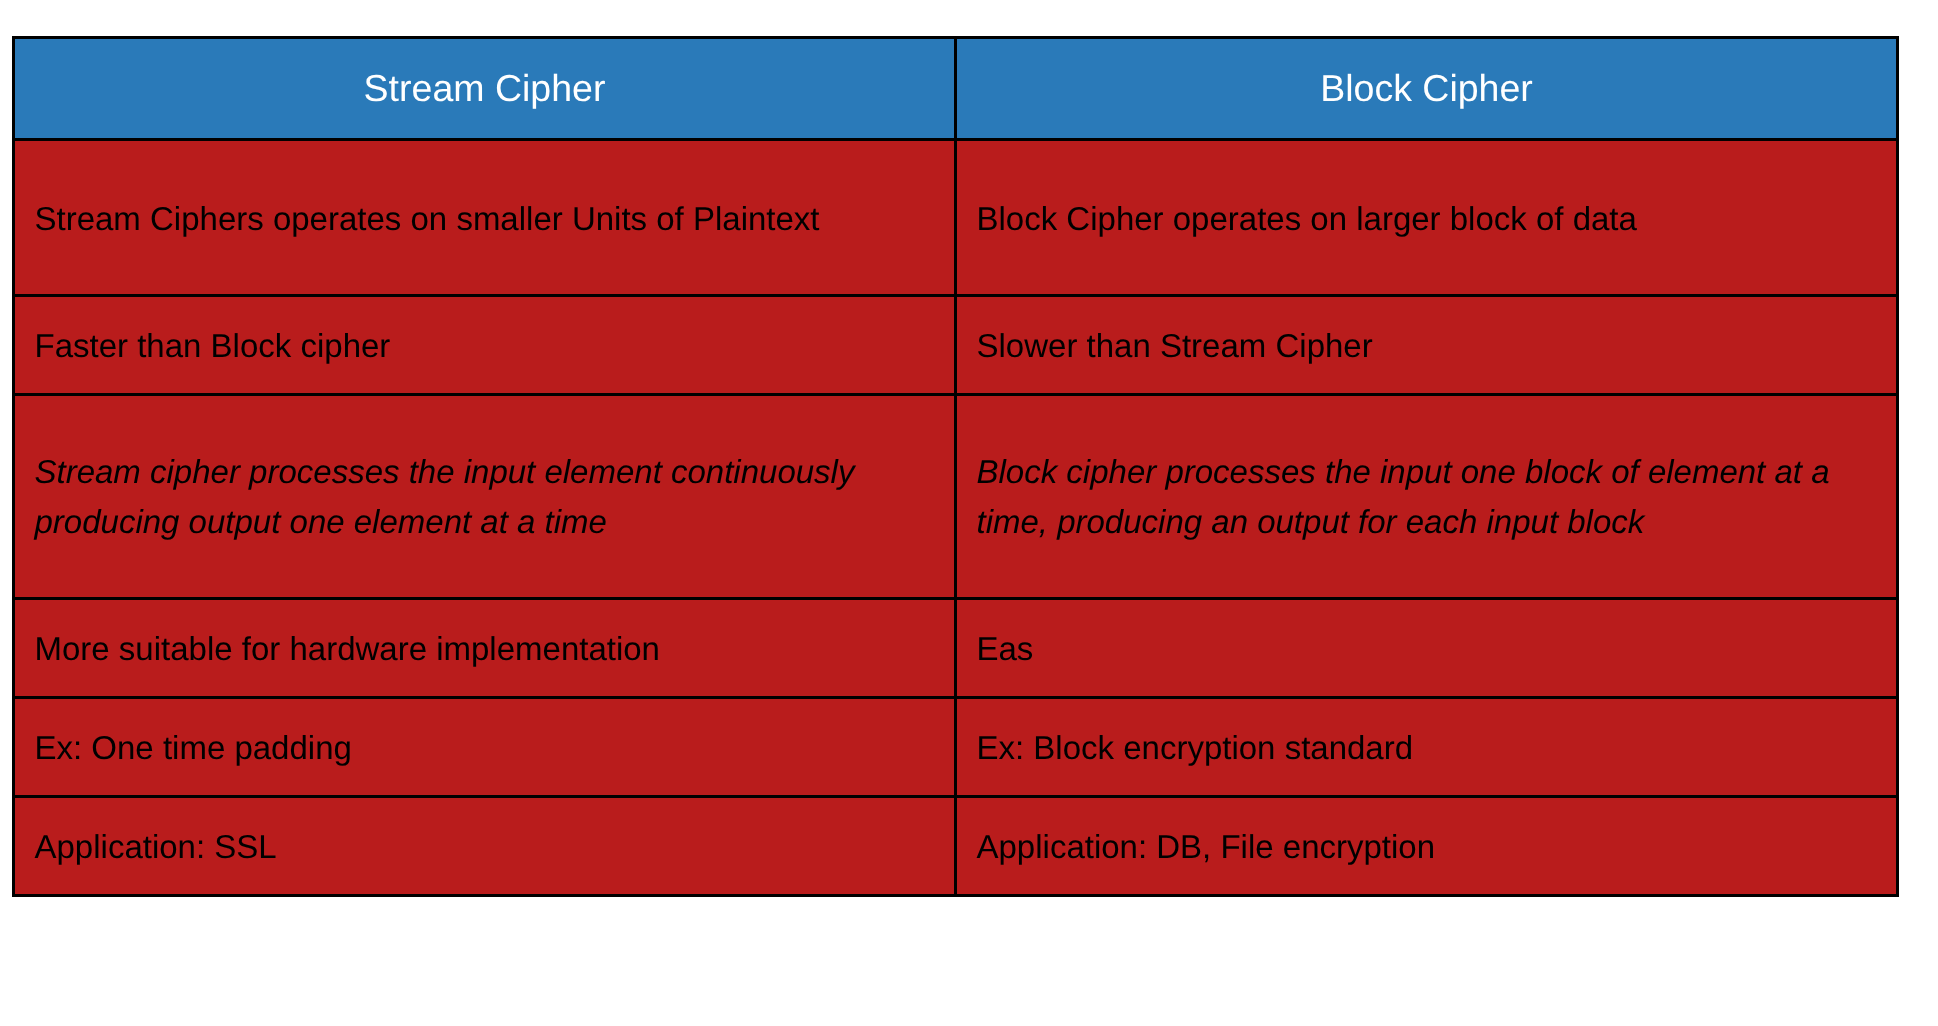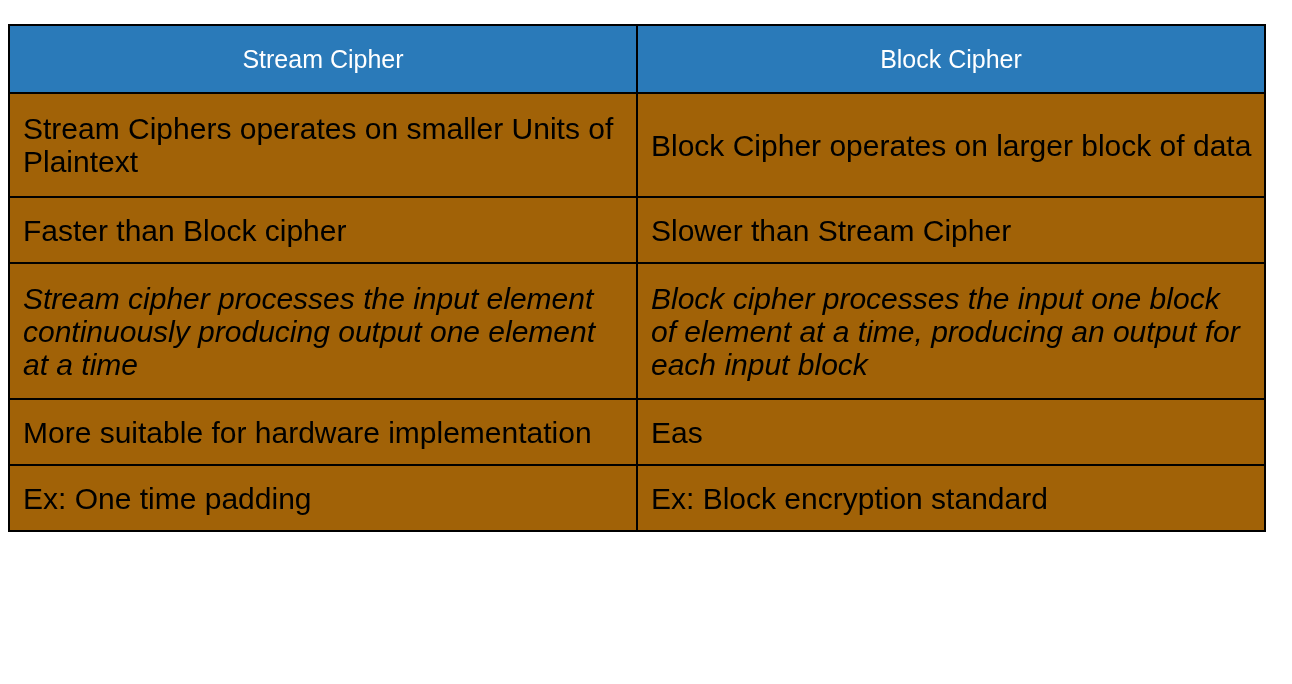--- a/index.html
+++ b/index.html
@@ -20,21 +20,21 @@
     background: #ffffff;
     overflow: hidden;
   }
   .comparison-table {
     position: absolute;
     left: 8px;
     top: 24px;
     width: 1256px;
     border-collapse: collapse;
     table-layout: fixed;
-    background: #a16207;
+    background: #b91c1c;
   }
   .comparison-table col.col-left  { width: 628px; }
   .comparison-table col.col-right { width: 628px; }
 
   .comparison-table th,
   .comparison-table td {
     border: 2px solid #000000;
     vertical-align: middle;
     box-sizing: border-box;
   }
@@ -45,21 +45,21 @@
     font-weight: normal;
     font-size: 25px;
     line-height: 30px;
     text-align: center;
     height: 68px;
     padding: 6px 10px;
   }
 
   .comparison-table tbody td {
     color: #000000;
-    font-size: 30px;
+    font-size: 22px;
     line-height: 33px;
     text-align: left;
     padding: 10px 12px 10px 13px;
   }
 
   .row-h2 td { height: 104px; }
   .row-h1 td { height: 66px; margin-top: 35px; }
   .row-h3 td { height: 136px; font-style: italic; }
 </style>
 </head>
@@ -101,17 +101,21 @@
       <tr class="row-h1">
         <td>More suitable for hardware implementation</td>
         <td>Eas</td>
       </tr>
 
       <tr class="row-h1">
         <td>Ex: One time padding</td>
         <td>Ex: Block encryption standard</td>
       </tr>
 
+      <tr class="row-h1">
+        <td>Application: SSL</td>
+        <td>Application: DB, File encryption</td>
+      </tr>
 
     </tbody>
   </table>
 
 </div>
 
 </body></html>

